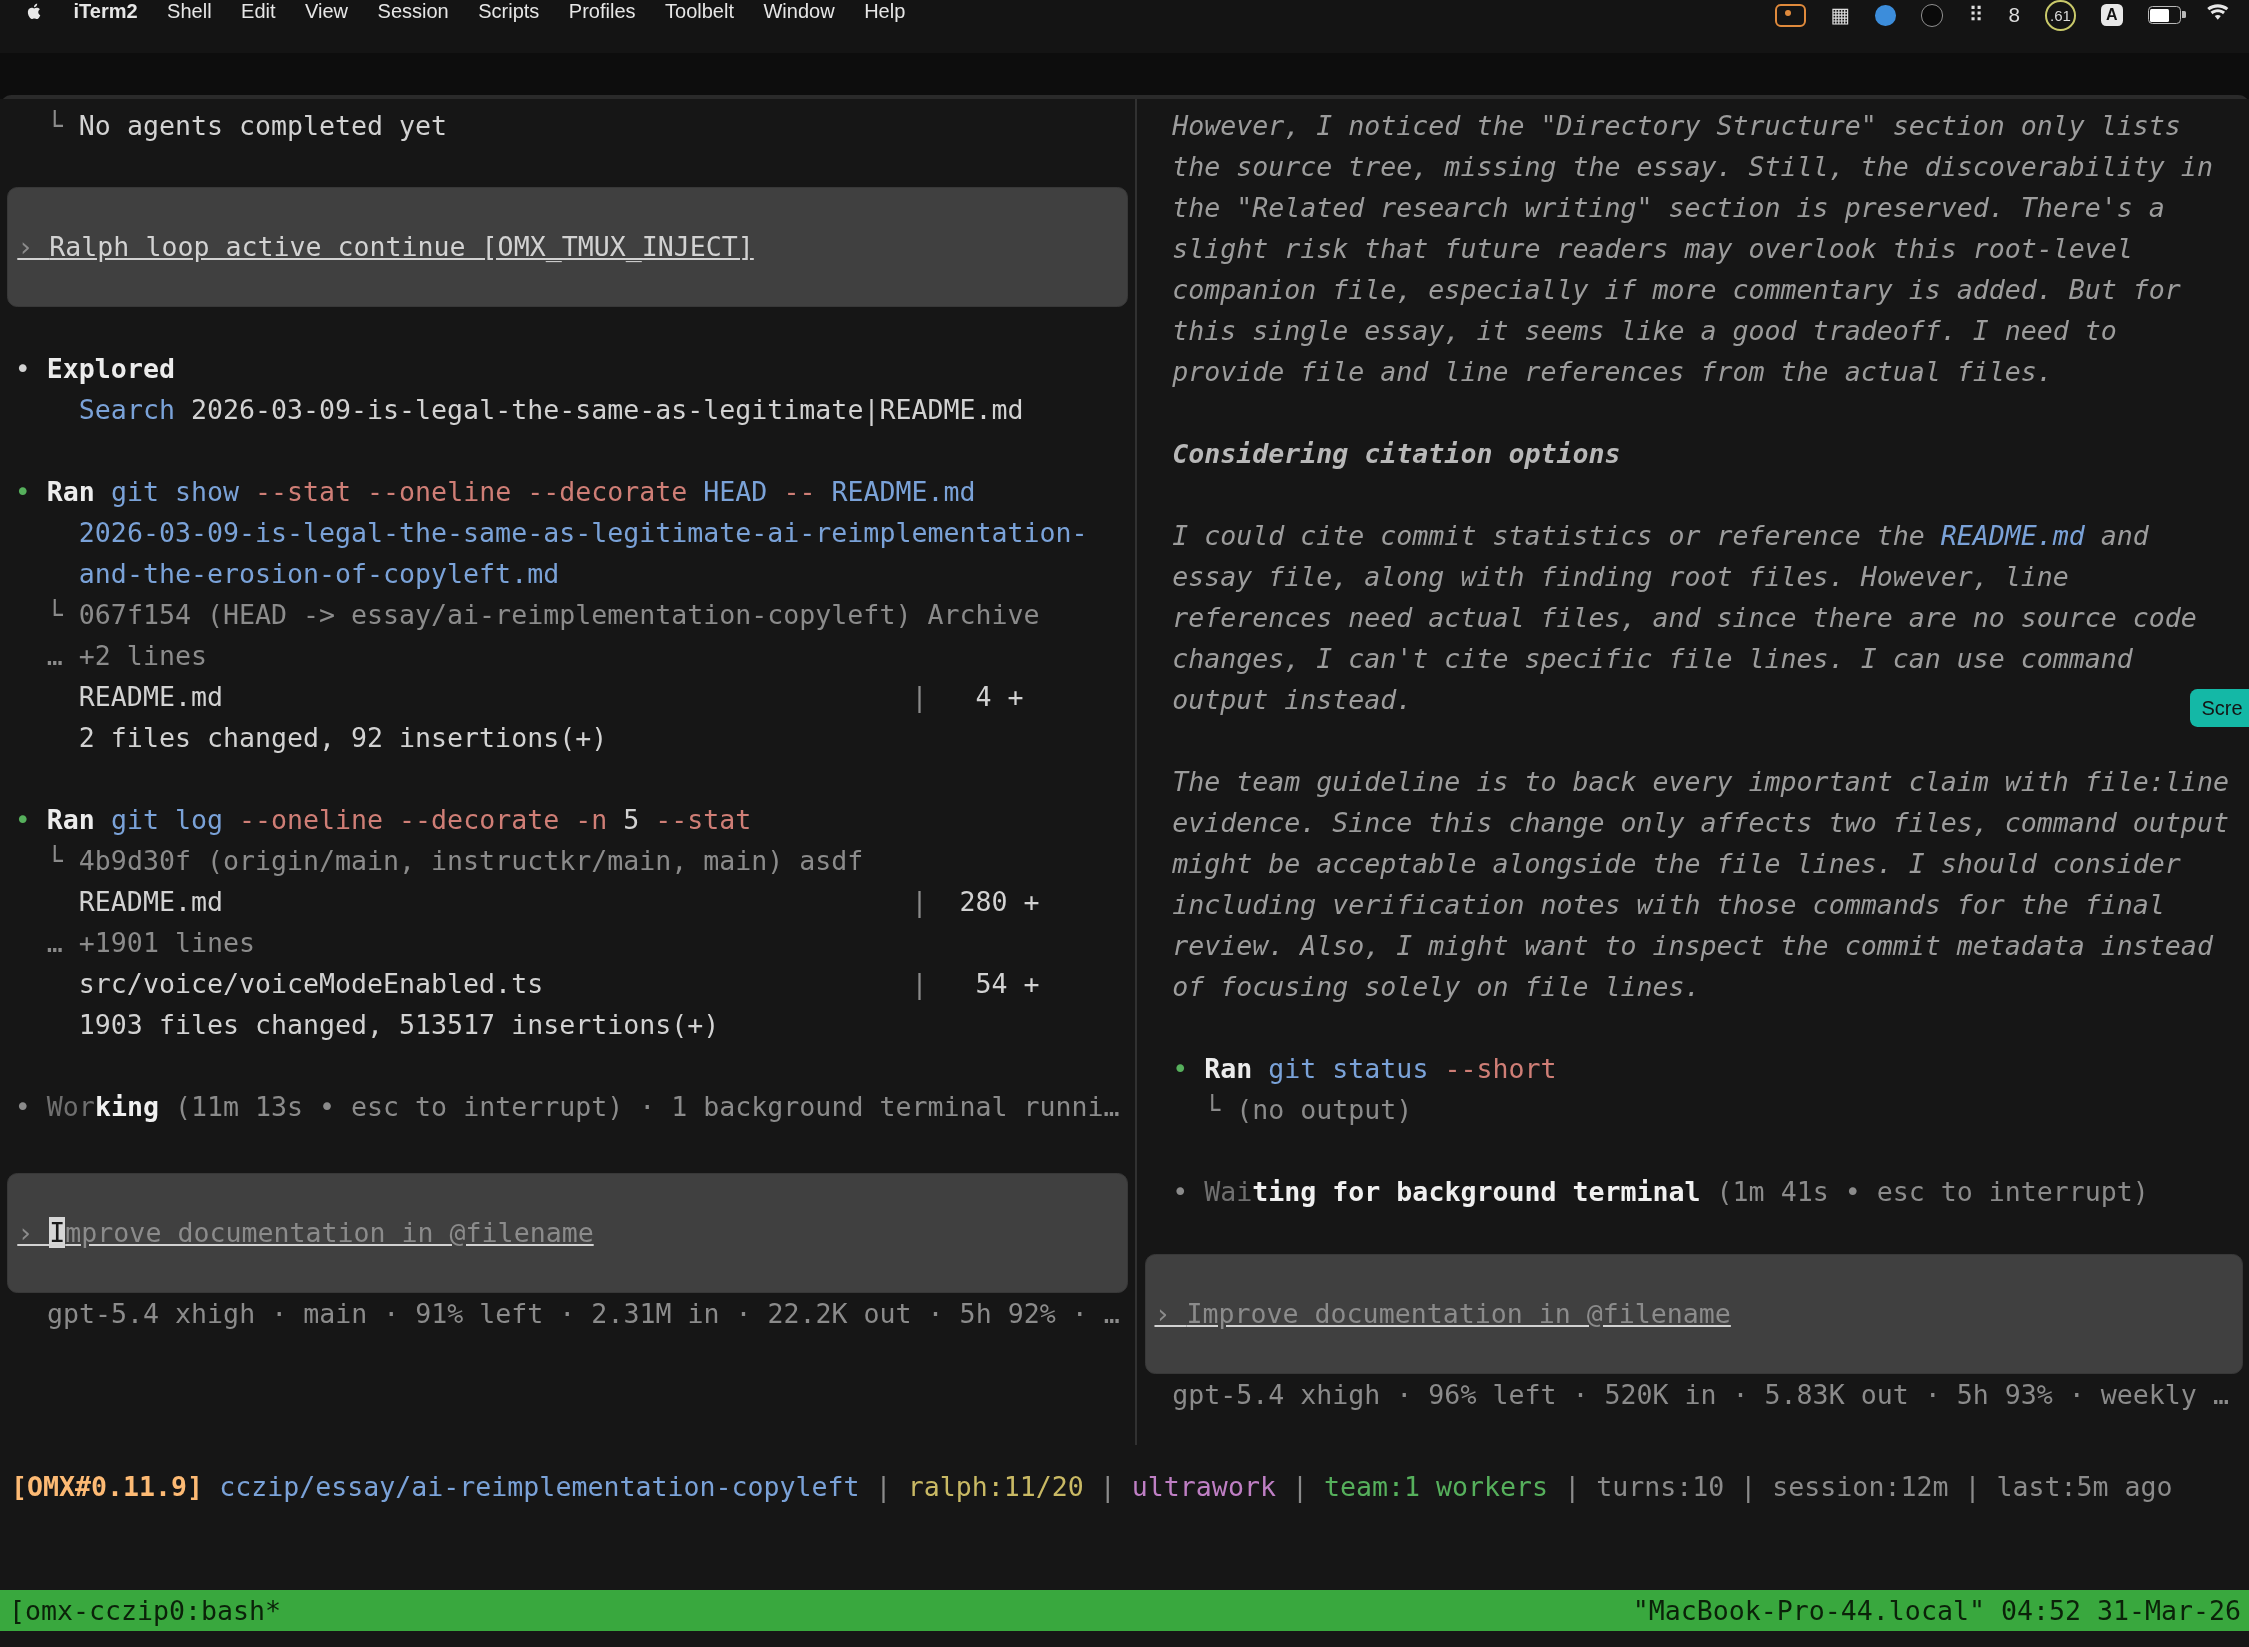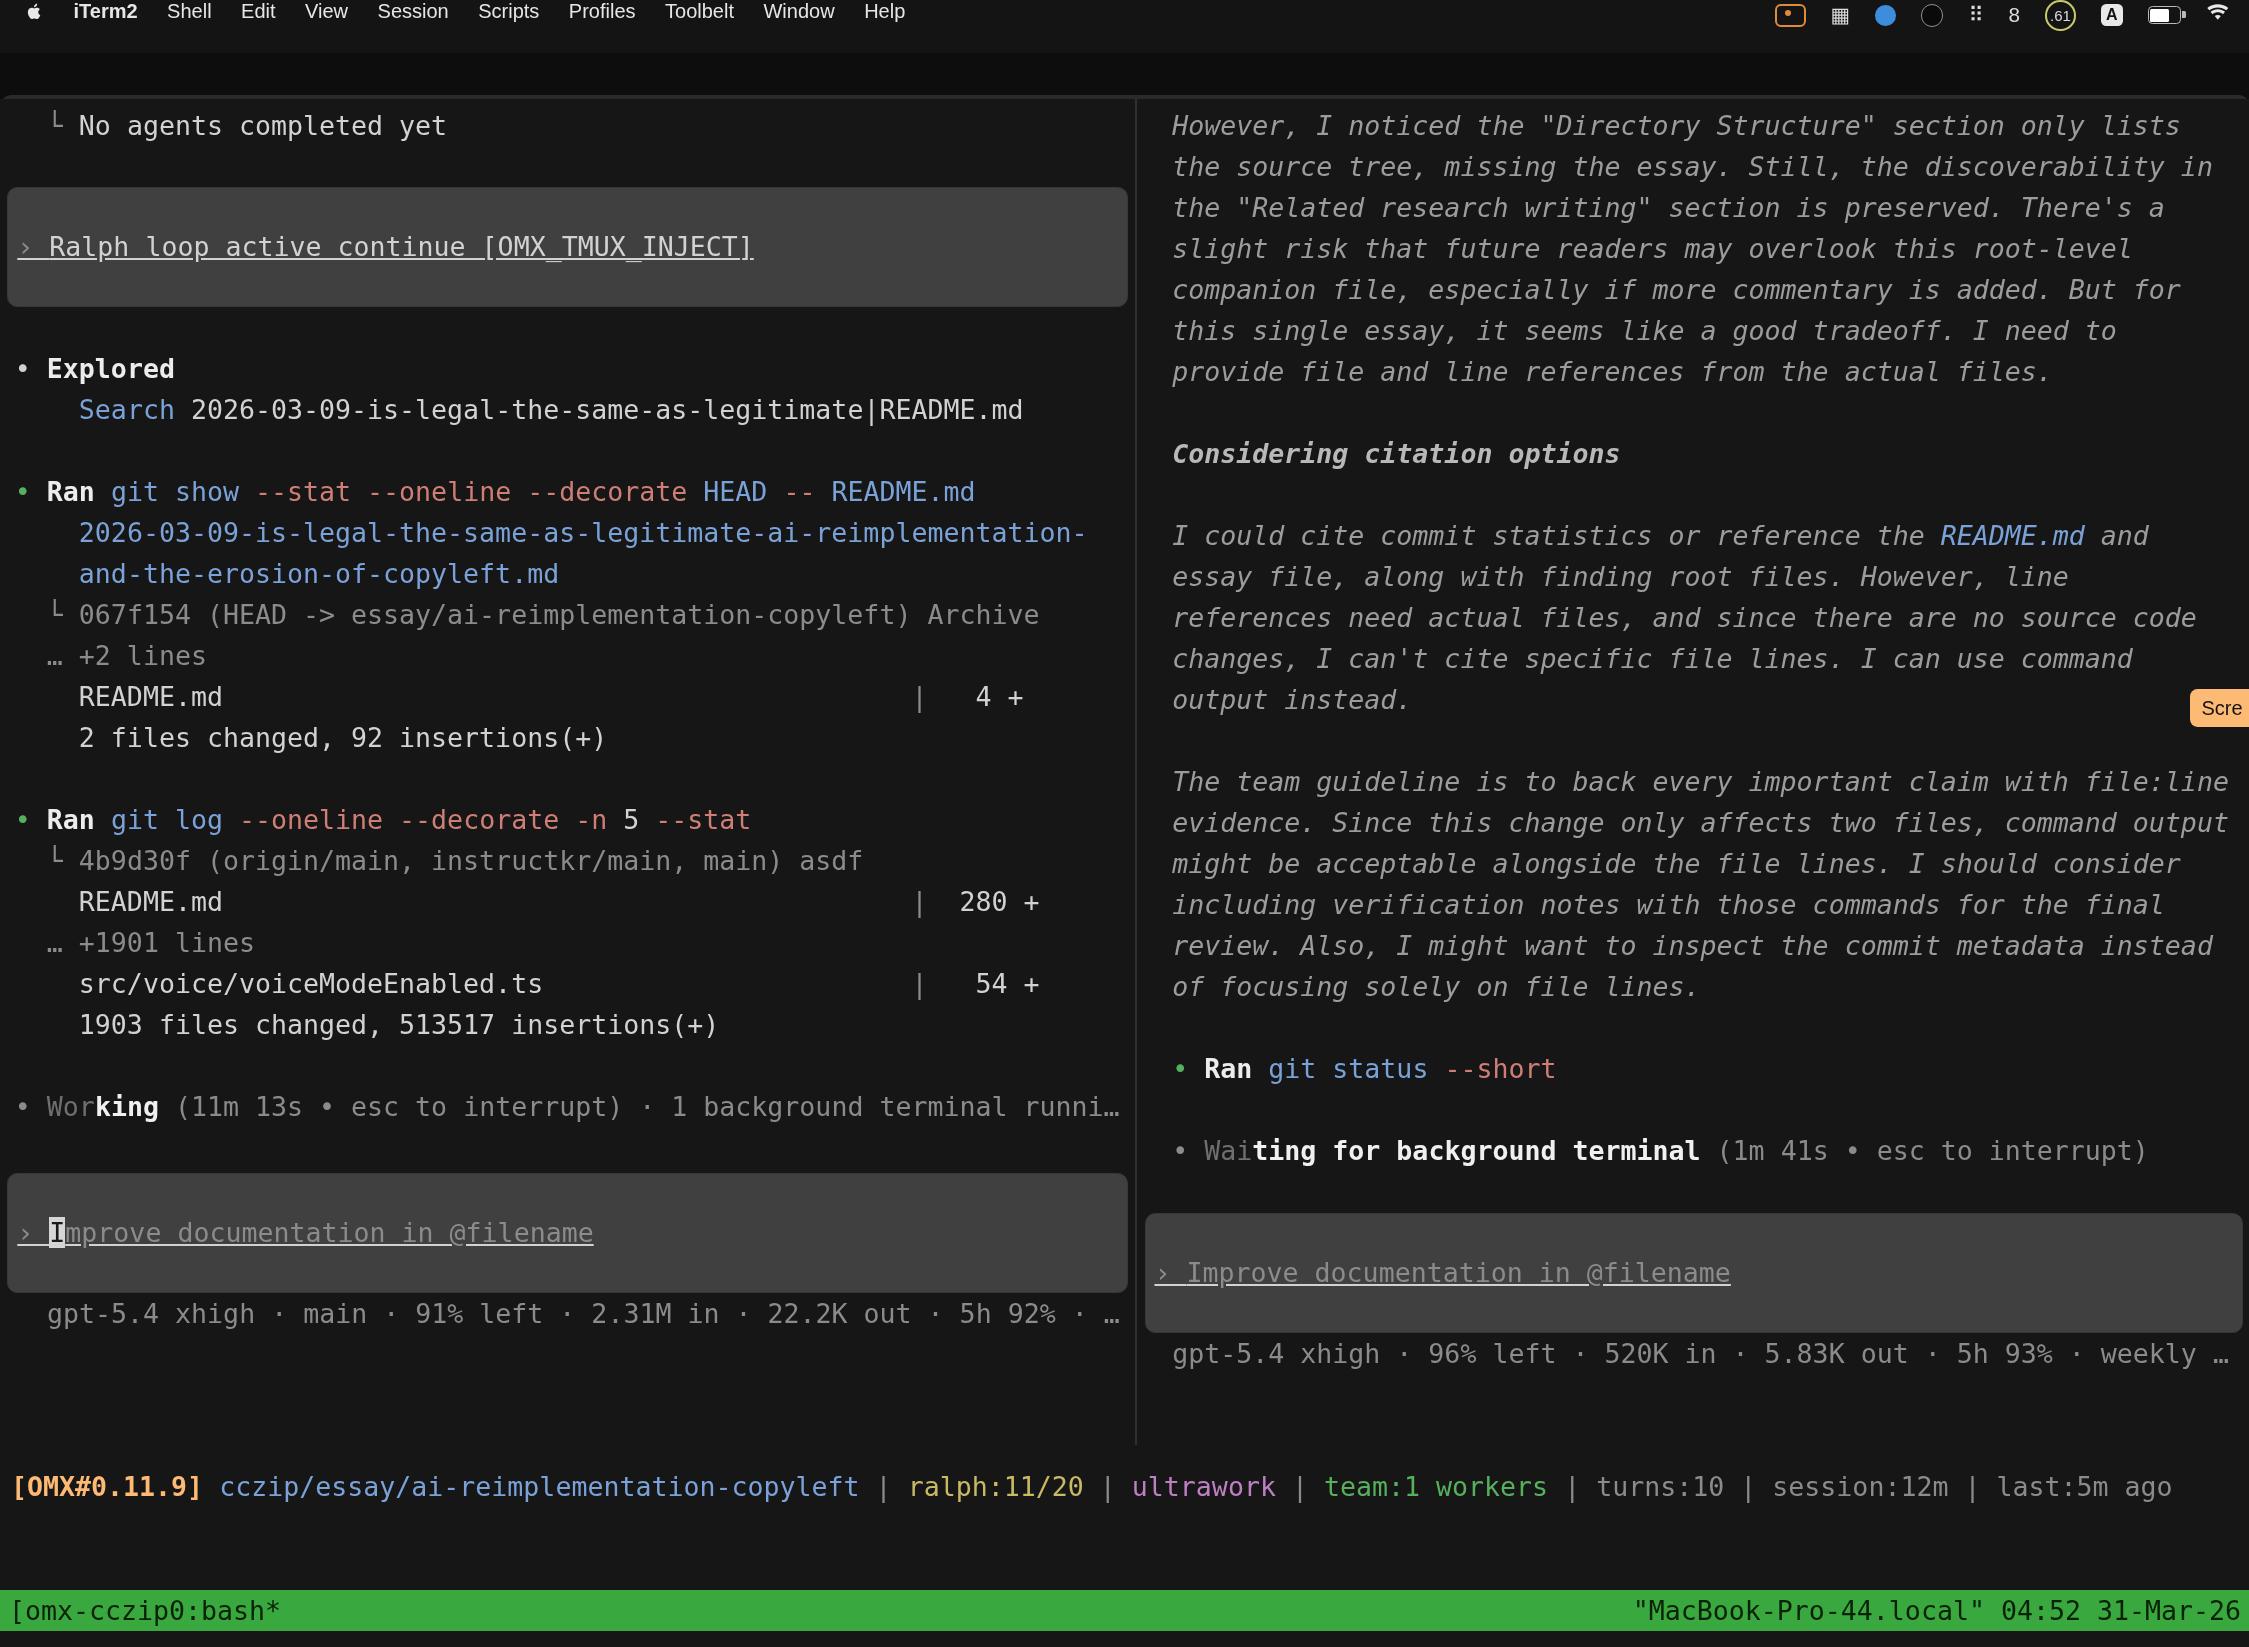--- a/index.html
+++ b/index.html
@@ -71,21 +71,21 @@
   .s-cur{background:#d6d6d6;color:#1a1a1a;}
   .s-blk{color:#fdba74;font-weight:bold;}
   
   .omx-line{position:absolute;top:1367px;left:0;right:0;height:41px;line-height:41px;white-space:pre;
     padding-left:11px;overflow:hidden;}
   
   .tmux{position:absolute;left:0;right:0;bottom:17px;height:41px;background:#39a83e;color:#0b2209;
     display:flex;align-items:center;justify-content:space-between;padding:0 8.9px;box-sizing:border-box;
     font-size:26.6px;}
   
-  .edge-tip{position:absolute;top:689px;right:0;height:38px;background:#fdba74;color:#141414;
+  .edge-tip{position:absolute;top:689px;right:0;height:38px;background:#14b8a6;color:#141414;
     border-radius:7.4px 0 0 7.4px;display:flex;align-items:center;padding:0 7.4px 0 11.8px;
     font-size:20px;font-family:"Liberation Sans",sans-serif;z-index:9;}
 </style>
 </head>
 <body>
 
 <div class="menubar">
   <div class="mb-left">
     <span class="mb-apple">
       <svg viewBox="0 0 24 24" width="19" height="19">
@@ -187,20 +187,21 @@
       <div class="r"><span class="s-it">output instead.</span></div>
       <div class="r"></div>
       <div class="r"><span class="s-it">The team guideline is to back every important claim with file:line</span></div>
       <div class="r"><span class="s-it">evidence. Since this change only affects two files, command output</span></div>
       <div class="r"><span class="s-it">might be acceptable alongside the file lines. I should consider</span></div>
       <div class="r"><span class="s-it">including verification notes with those commands for the final</span></div>
       <div class="r"><span class="s-it">review. Also, I might want to inspect the commit metadata instead</span></div>
       <div class="r"><span class="s-it">of focusing solely on file lines.</span></div>
       <div class="r"></div>
       <div class="r"><span class="s-grn">• </span><span class="s-bold">Ran</span><span class="s-fg"> </span><span class="s-blue">git status</span><span class="s-fg"> </span><span class="s-red">--short</span></div>
+      <div class="r"><span class="s-dim">  └ (no output)</span></div>
       <div class="r"></div>
       <div class="r"><span class="s-dim">• </span><span class="s-wdim">Wai</span><span class="s-boldw">ting for background terminal</span><span class="s-fg"> </span><span class="s-dim">(1m 41s • esc to interrupt)</span></div>
       <div class="tbox mt-right">
         <div class="r"><span class="s-dim">› </span><span class="s-dim">Improve documentation in @filename</span></div>
       </div>
       <div class="r"><span class="s-dim">gpt-5.4 xhigh · 96% left · 520K in · 5.83K out · 5h 93% · weekly …</span></div>
     </div>
   </div>
 
   <div class="omx-line"><span class="s-blk">[OMX#0.11.9]</span><span class="s-fg"> </span><span class="s-blue">cczip/essay/ai-reimplementation-copyleft</span><span class="s-dim"> | </span><span class="s-yel">ralph:11/20</span><span class="s-dim"> | </span><span class="s-mag">ultrawork</span><span class="s-dim"> | </span><span class="s-grn">team:1 workers</span><span class="s-dim"> | </span><span class="s-dim">turns:10</span><span class="s-dim"> | </span><span class="s-dim">session:12m</span><span class="s-dim"> | </span><span class="s-dim">last:5m ago</span></div>

